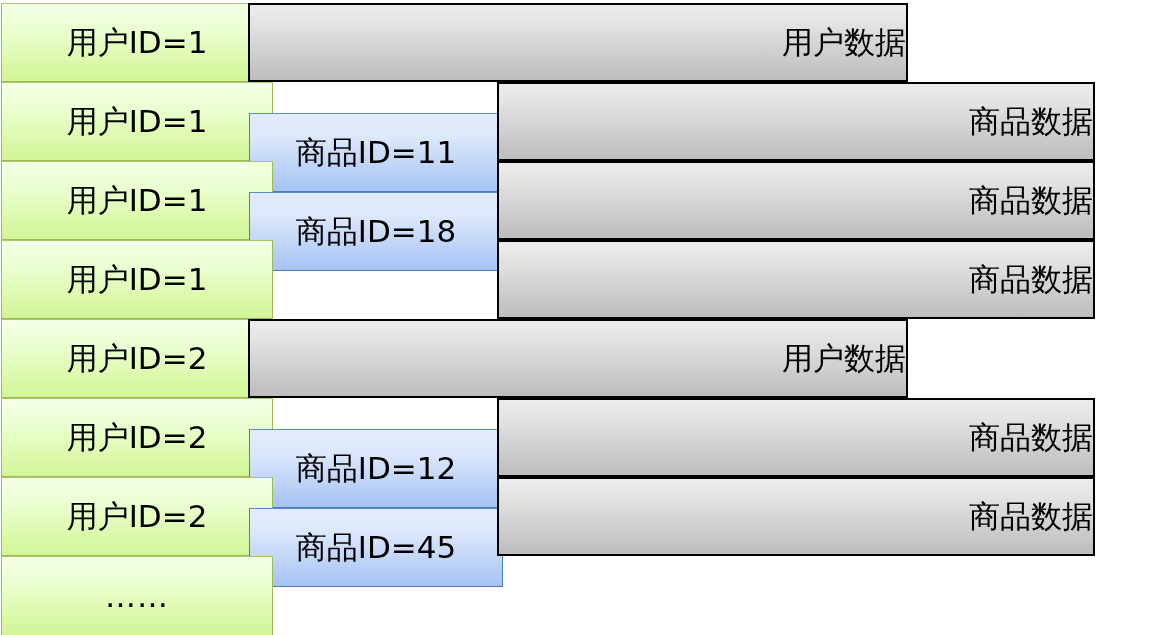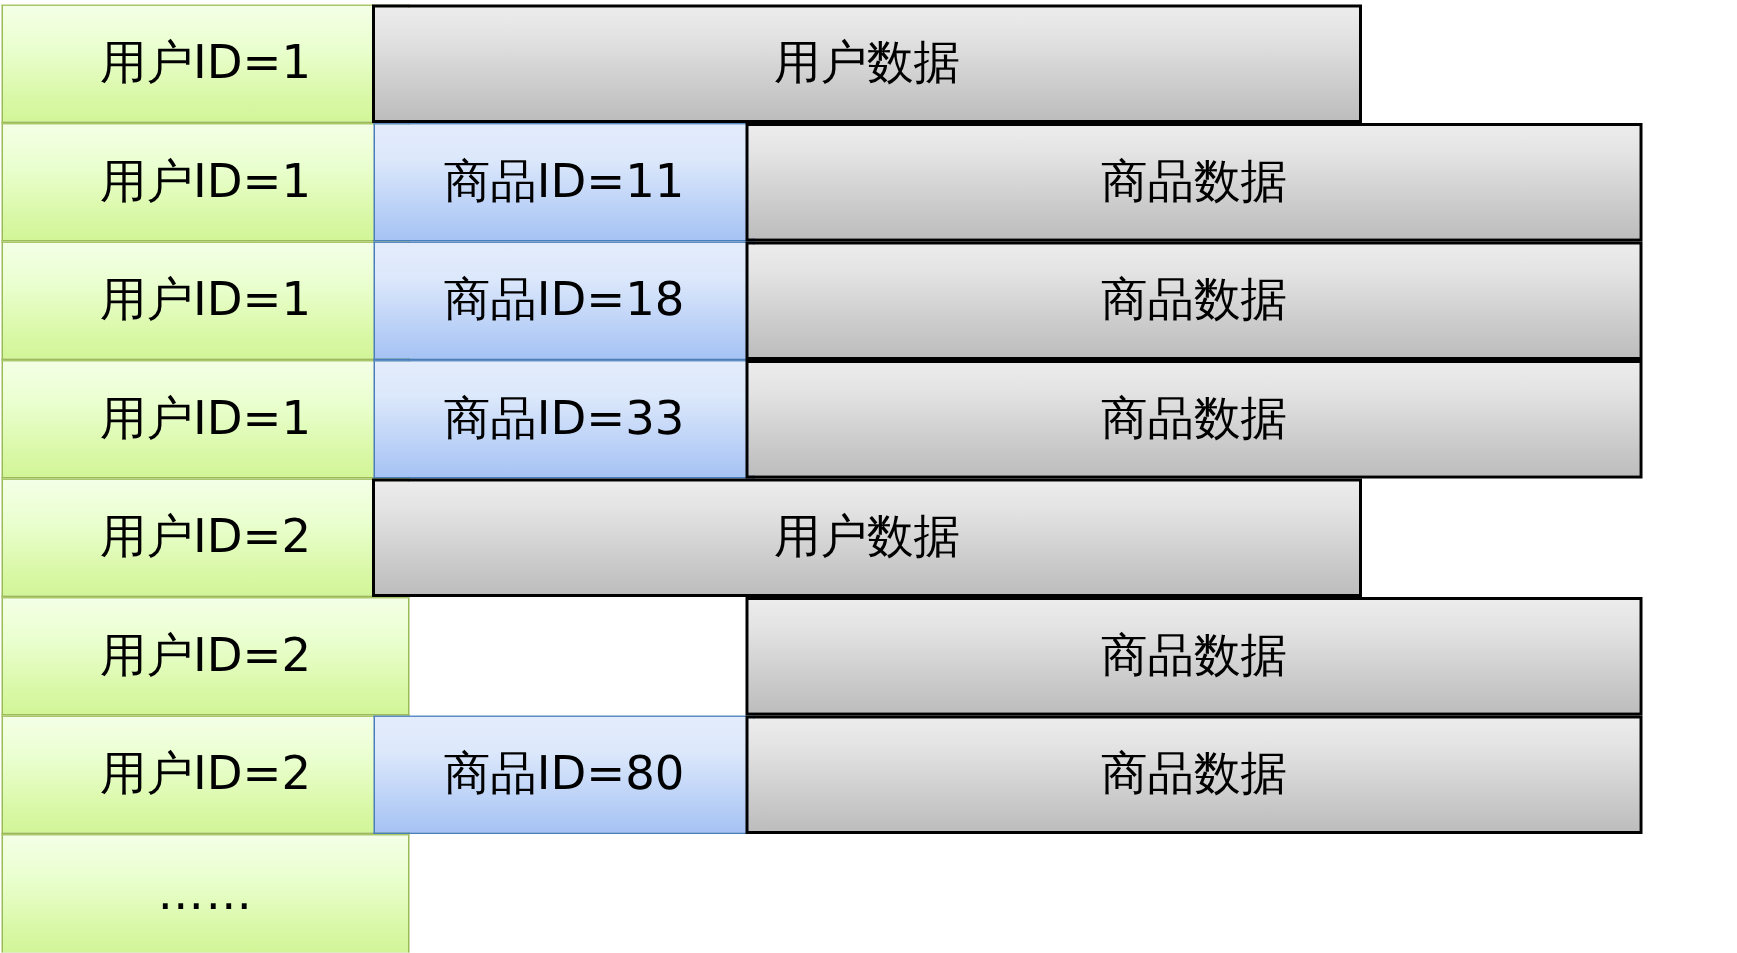--- a/index.html
+++ b/index.html
@@ -51,26 +51,28 @@
     border-top-color: #a8c86a;
   }
 
   
   .cell-item-id {
     left: 249px;
     width: 254px;
     background: linear-gradient(to bottom, #e3ecfc 0%, #dce8fb 30%, #b5cdf6 80%, #a6c3f4 100%);
     border: 1px solid #4a7ebb;
     border-top-color: #5b8cc4;
+    margin-top: 31px;
   }
 
   
   .cell-data {
     background: linear-gradient(to bottom, #ececec 0%, #e3e3e3 25%, #c9c9c9 75%, #bdbdbd 100%);
     border: 2px solid #000000;
+    justify-content: flex-end;
   }
   .cell-data.user-data {
     left: 248px;
     width: 660px;
   }
   .cell-data.item-data {
     left: 497px;
     width: 598px;
   }
 
@@ -118,52 +120,52 @@
     </div>
     <div class="cell cell-data item-data">
       <span>商品数据</span>
     </div>
   </div>
 
   <div class="row" style="top:240px">
     <div class="cell cell-user-id">
       <span>用户ID=1</span>
     </div>
-    <div class="cell cell-item-id">
-      <span>商品ID=33</span>
-    </div>
     <div class="cell cell-data item-data">
       <span>商品数据</span>
     </div>
   </div>
 
   <div class="row" style="top:319px">
     <div class="cell cell-user-id">
       <span>用户ID=2</span>
     </div>
     <div class="cell cell-data user-data">
       <span>用户数据</span>
     </div>
   </div>
 
   <div class="row" style="top:398px">
     <div class="cell cell-user-id">
       <span>用户ID=2</span>
     </div>
+    <div class="cell cell-item-id">
+      <span>商品ID=12</span>
+    </div>
     <div class="cell cell-data item-data">
       <span>商品数据</span>
     </div>
   </div>
 
   <div class="row" style="top:477px">
     <div class="cell cell-user-id">
       <span>用户ID=2</span>
     </div>
     <div class="cell cell-item-id">
-      <span>商品ID=80</span>
+      <span>商品ID=45</span>
     </div>
     <div class="cell cell-data item-data">
       <span>商品数据</span>
     </div>
   </div>
 
   <div class="row row-last" style="top:556px">
     <div class="cell cell-user-id">
       <span class="ellipsis-text">……</span>
     </div>

